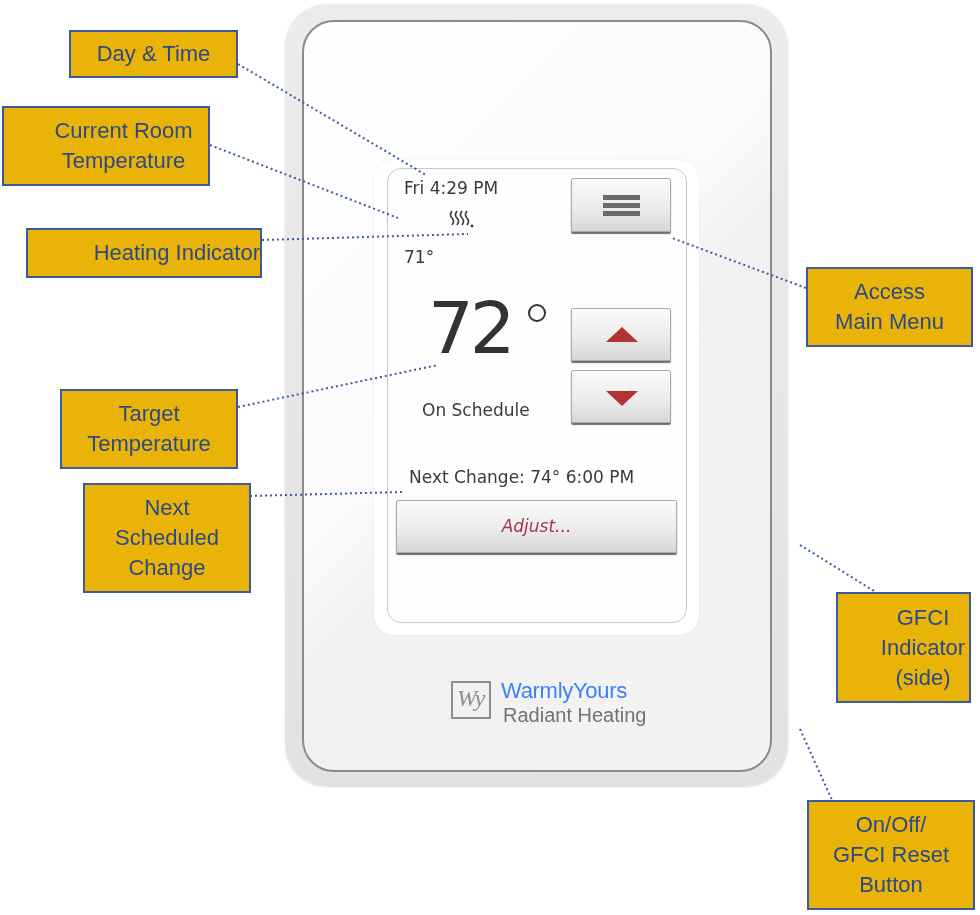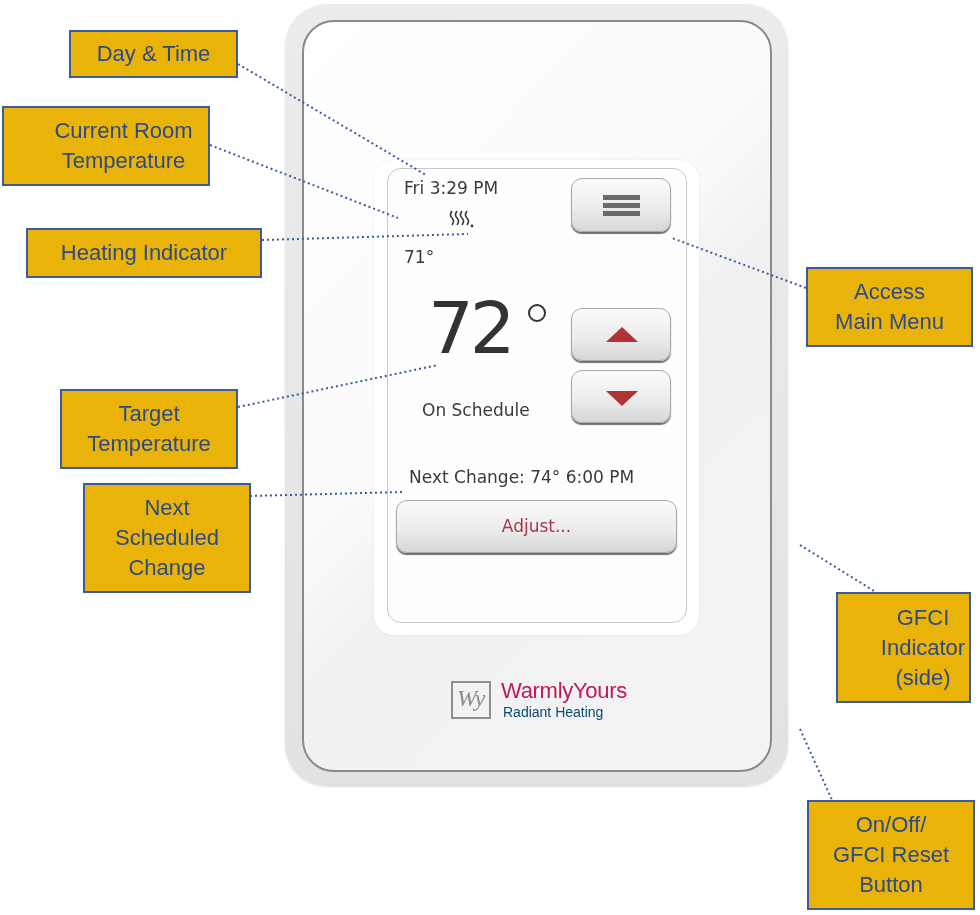--- a/index.html
+++ b/index.html
@@ -19,57 +19,57 @@
 
   .txt { position:absolute; color:#3a3a3a; font-family:"DejaVu Sans", sans-serif; white-space:nowrap; }
   .day-time { left:404px; top:178px; font-size:17px; }
   .room-temp { left:404px; top:210px; font-size:17px;margin-top:37px; }
   .heat-icon { position:absolute; left:448px; top:208px; width:28px; height:22px; }
   .target { left:428px; top:292px; font-size:72px; letter-spacing:-4px; color:#333; line-height:1; }
   .deg-big { position:absolute; left:528px; top:304px; width:14px; height:14px; border:2.5px solid #333; border-radius:50%; }
   .on-sched { left:422px; top:400px; font-size:17px; }
   .next-change { left:409px; top:467px; font-size:17px; }
 
-  .btn { position:absolute; border-radius:11px; box-sizing:border-box;
+  .btn { position:absolute; border-radius:2px; box-sizing:border-box;
     background:linear-gradient(180deg,#fbfbfb 0%,#ececec 55%,#d7d7d7 100%);
-    border:1px solid #a9a9a9; box-shadow:0 2px 1px #6e6e6e; }
+    border:1px solid #a9a9a9; box-shadow:0 2px 1px #6e6e6e;font-style:italic; }
   .menu-btn { left:571px; top:178px; width:100px; height:54px; }
   .menu-bars { position:absolute; left:31px; top:16px; width:37px; }
   .menu-bars div { height:5px; background:#6a6a6a; margin-bottom:3px; }
   .up-btn { left:571px; top:308px; width:100px; height:53px; }
   .down-btn { left:571px; top:370px; width:100px; height:53px; }
   .tri-up { position:absolute; left:34px; top:18px; width:0; height:0;
     border-left:16px solid transparent; border-right:16px solid transparent; border-bottom:15px solid #b23333; }
   .tri-down { position:absolute; left:34px; top:20px; width:0; height:0;
     border-left:16px solid transparent; border-right:16px solid transparent; border-top:15px solid #b23333; }
   .adjust-btn { left:396px; top:500px; width:281px; height:53px; text-align:center;
     line-height:50px; color:#a8364a; font-family:"DejaVu Sans", sans-serif; font-size:17px; }
 
   
   .logo-box { position:absolute; left:451px; top:681px; width:40px; height:38px; border:2px solid #8d8d8d; box-sizing:border-box; }
   .logo-mono { position:absolute; left:4px; top:2px; font-family:"Liberation Serif", serif; font-style:italic; font-size:24px; color:#8d8d8d; }
-  .logo-name { position:absolute; left:501px; top:678px; font-size:22px; color:#be185d; font-family:"Liberation Sans", sans-serif; letter-spacing:-0.3px; }
-  .logo-sub { position:absolute; left:503px; top:704px; font-size:14px; color:#0c4a6e; font-family:"Liberation Sans", sans-serif; }
+  .logo-name { position:absolute; left:501px; top:678px; font-size:22px; color:#3b82f6; font-family:"Liberation Sans", sans-serif; letter-spacing:-0.3px; }
+  .logo-sub { position:absolute; left:503px; top:704px; font-size:20px; color:#737373; font-family:"Liberation Sans", sans-serif; }
 
   
   .callout { position:absolute; border:2px solid #3b5ba0; box-sizing:border-box; background:#eab308;
     color:#2c4a86; font-size:22px; text-align:center; line-height:30px;
     display:flex; flex-direction:column; justify-content:center; }
   .callout span { display:block; }
   svg.leaders { position:absolute; left:0; top:0; width:980px; height:915px; pointer-events:none; }
 </style>
 </head>
 <body>
 
 <div class="bezel-outer"></div>
 <div class="bezel-inner"></div>
 <div class="screen-frame"></div>
 <div class="screen"></div>
 
-<div class="txt day-time">Fri 3:29 PM</div>
+<div class="txt day-time">Fri 4:29 PM</div>
 <div class="txt room-temp">71°</div>
 <svg class="heat-icon" viewBox="0 0 28 22">
   <g fill="none" stroke="#3a3a3a" stroke-width="1.6">
     <path d="M4 3 q-3 4 0 7 q3 3 0 7"></path>
     <path d="M9 3 q-3 4 0 7 q3 3 0 7"></path>
     <path d="M14 3 q-3 4 0 7 q3 3 0 7"></path>
     <path d="M19 3 q-3 4 0 7 q3 3 0 7"></path>
   </g>
   <circle cx="24" cy="18" r="1.4" fill="#3a3a3a"></circle>
 </svg>
@@ -115,21 +115,21 @@
   </g>
 </svg>
 
 <div class="callout" style="left:69px;top:30px;width:169px;height:48px;">
   <span>Day &amp; Time</span>
 </div>
 <div class="callout" style="left:2px;top:106px;width:208px;height:80px;padding-left:35px;">
   <span>Current Room</span>
     <span>Temperature</span>
 </div>
-<div class="callout" style="left:26px;top:228px;width:236px;height:50px;">
+<div class="callout" style="left:26px;top:228px;width:236px;height:50px;text-align:right;">
   <span>Heating Indicator</span>
 </div>
 <div class="callout" style="left:60px;top:389px;width:178px;height:80px;">
   <span>Target</span>
     <span>Temperature</span>
 </div>
 <div class="callout" style="left:83px;top:483px;width:168px;height:110px;">
   <span>Next</span>
     <span>Scheduled</span>
     <span>Change</span>

